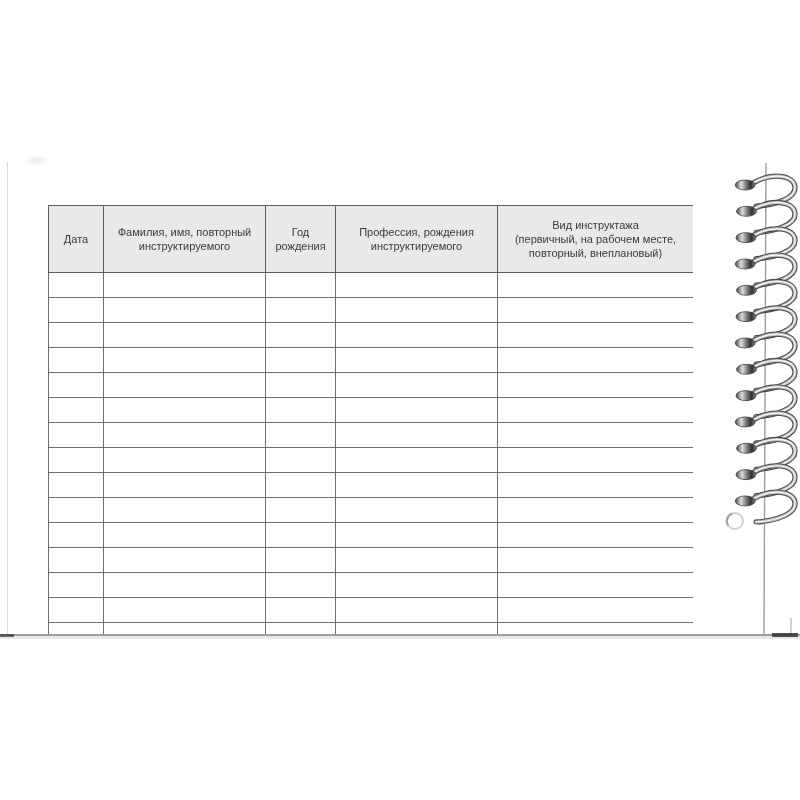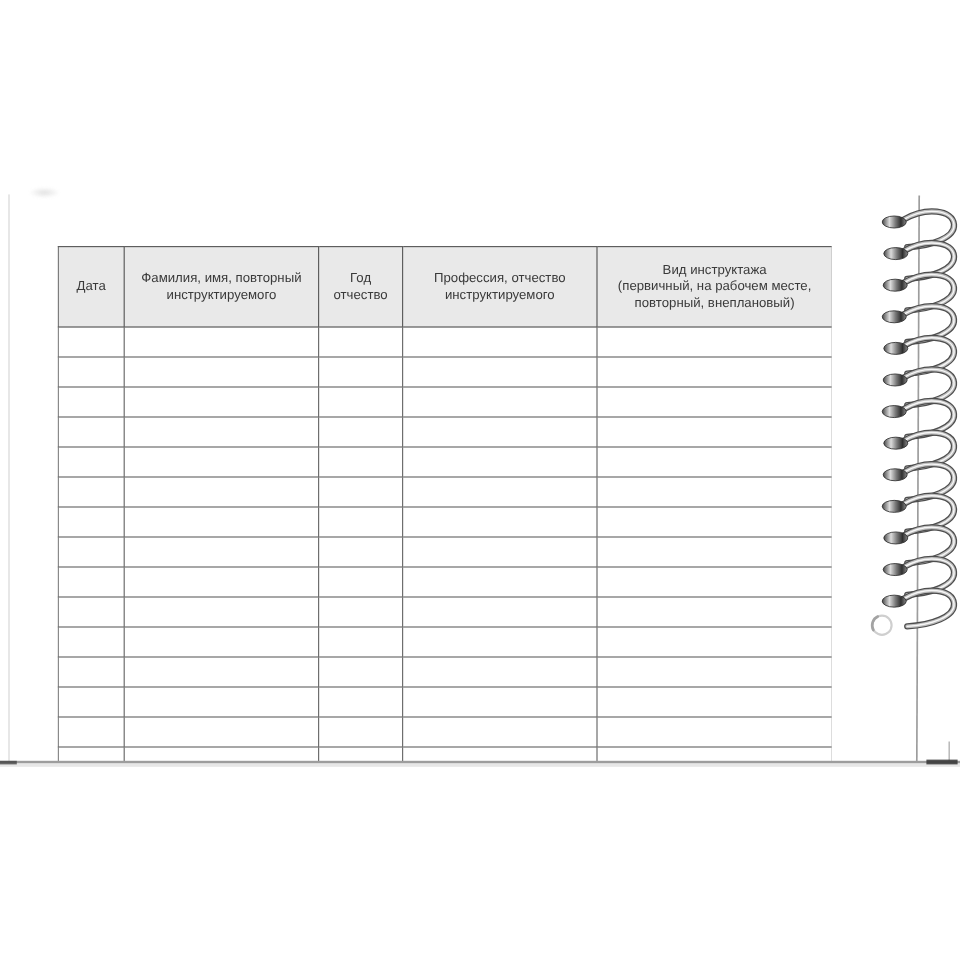--- a/index.html
+++ b/index.html
@@ -64,22 +64,22 @@
           <col class="c2">
           <col class="c3">
           <col class="c4">
       </colgroup>
       <thead>
         <tr>
           <th>Дата</th>
           <th>Фамилия, имя, повторный
 инструктируемого</th>
           <th>Год
-отчество</th>
-          <th>Профессия, отчество
+рождения</th>
+          <th>Профессия, рождения
 инструктируемого</th>
           <th>Вид инструктажа
 (первичный, на рабочем месте,
 повторный, внеплановый)</th>
         </tr>
       </thead>
       <tbody id="log-body">
           <tr>
             <td></td>
             <td></td>

